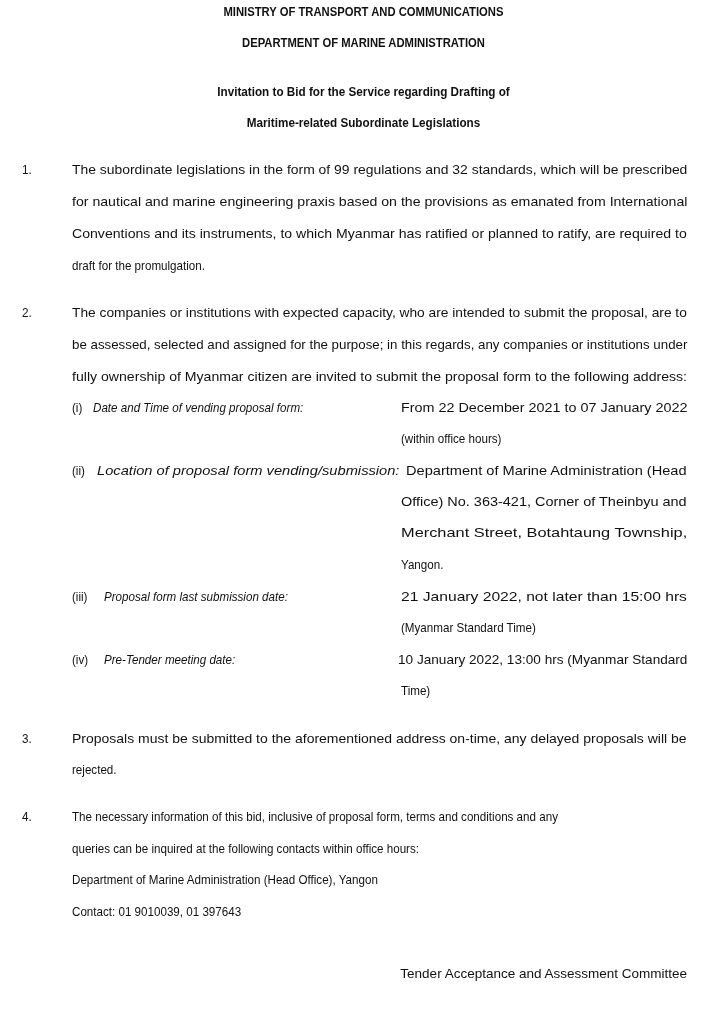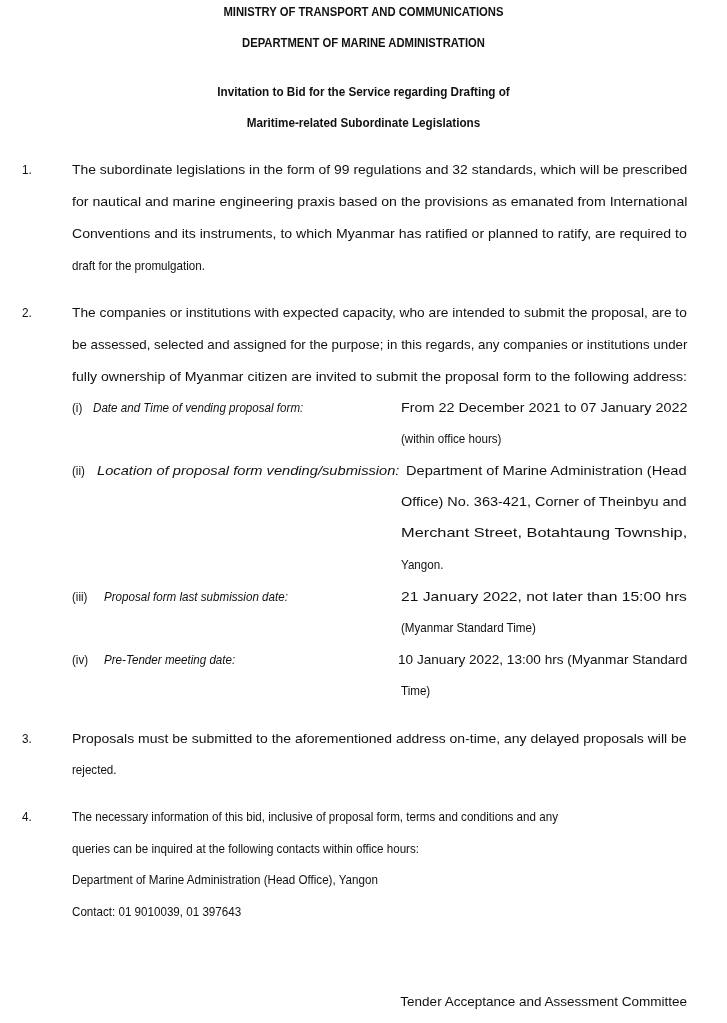--- a/index.html
+++ b/index.html
@@ -62,15 +62,15 @@
   <div class="abs num" style="top: 731px; transform: scaleX(0.9); transform-origin: left center;">3.</div>
   <div class="abs line js" style="top: 731px; left: 72px; width: auto; transform: scaleX(1.03535);">Proposals must be submitted to the aforementioned address on-time, any delayed proposals will be</div>
   <div class="abs line" style="top: 762px; left: 72px; transform: scaleX(0.86);">rejected.</div>
 
   <div class="abs num" style="top: 809px; transform: scaleX(0.9); transform-origin: left center;">4.</div>
   <div class="abs line" style="top: 809px; left: 72px; transform: scaleX(0.86);">The necessary information of this bid, inclusive of proposal form, terms and conditions and any</div>
   <div class="abs line" style="top: 841px; left: 72px; transform: scaleX(0.86);">queries can be inquired at the following contacts within office hours:</div>
   <div class="abs line" style="top: 872px; left: 72px; transform: scaleX(0.86);">Department of Marine Administration (Head Office), Yangon</div>
   <div class="abs line" style="top: 904px; left: 72px; transform: scaleX(0.86);">Contact: 01 9010039, 01 397643</div>
 
-  <div class="abs sig" style="top:966px;right:40px;margin-top:28px;">Tender Acceptance and Assessment Committee</div>
+  <div class="abs sig" style="top:966px;right:40px;">Tender Acceptance and Assessment Committee</div>
 
 </div>
 
 </body></html>

